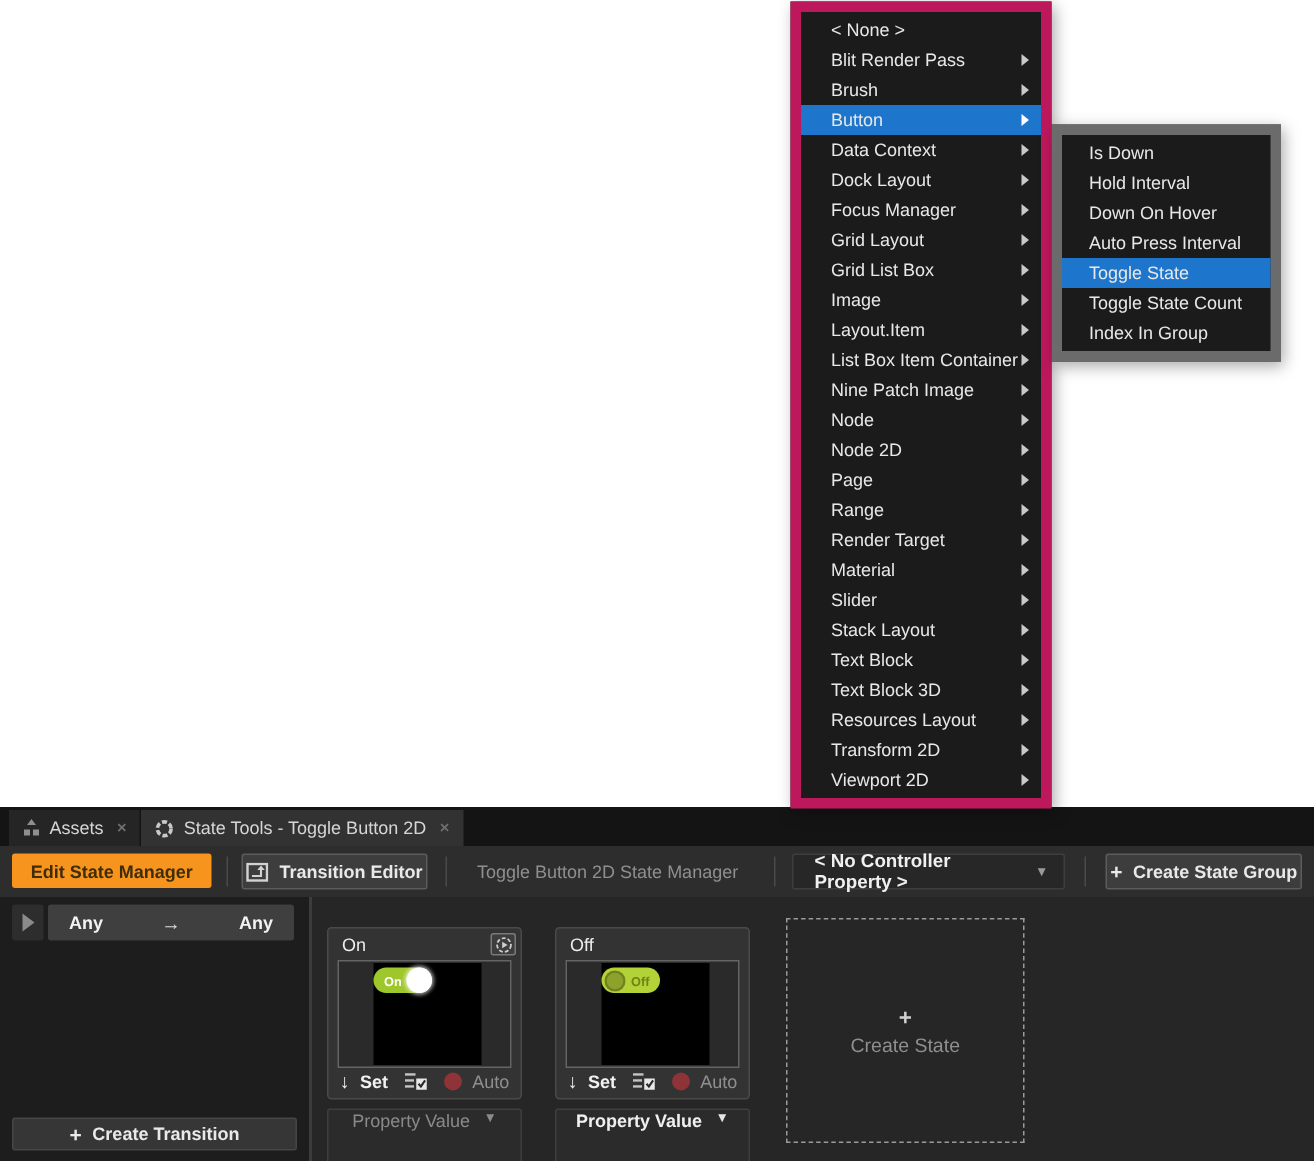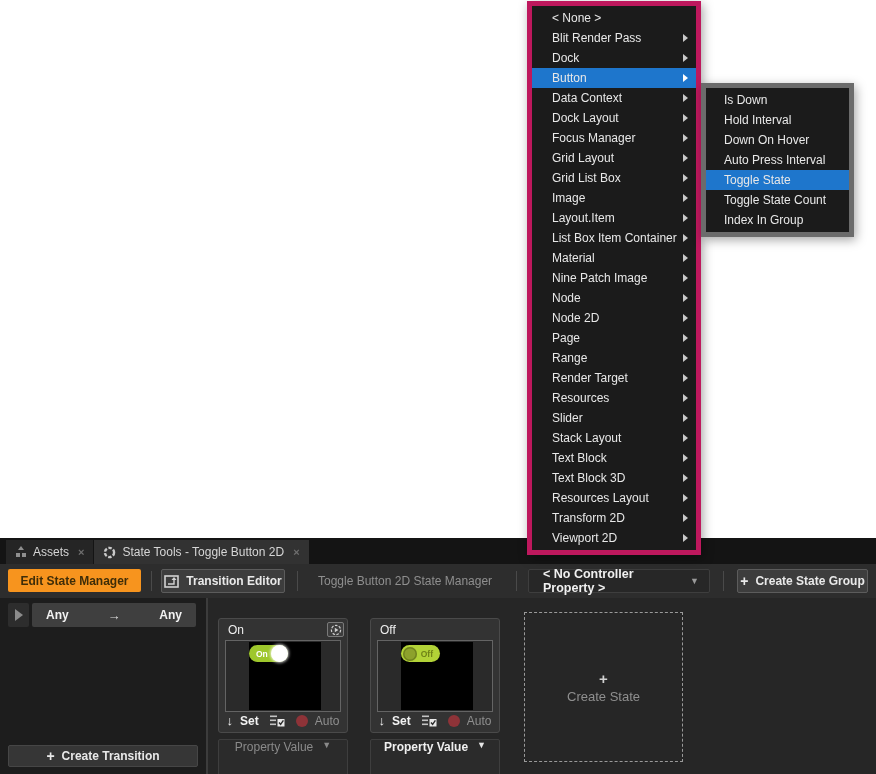--- a/index.html
+++ b/index.html
@@ -15,21 +15,21 @@
   html,body{width:876px;height:774px;}
   body{
     position:relative;background:#ffffff;overflow:hidden;
     font-family:"Liberation Sans", sans-serif;
     -webkit-font-smoothing:antialiased;
   }
 
   
   .menu{
     position:absolute;z-index:20;background:#1b1b1b;
-    border:5px solid #be185d;padding:2px 0;
+    border:7px solid #be185d;padding:2px 0;
     box-shadow:2px 3px 10px rgba(0,0,0,.35);
   }
   .main-menu{left:527px;top:1px;width:174px;}
   .sub-menu{left:701px;top:83px;width:153px;border-color:#6b6b6b;}
   .menu-item{
     position:relative;height:20px;display:flex;align-items:center;
     padding:0 8px 0 20px;color:#e8e8e8;font-size:12px;cursor:default;
     white-space:nowrap;
   }
   .menu-item.hl{background:var(--highlight-blue);}
@@ -308,21 +308,21 @@
       <span class="arrow"></span>
     </div>
 
 
     <div class="menu-item">
       <span class="mi-label">Blit Render Pass</span>
       <span class="arrow"></span>
     </div>
 
     <div class="menu-item">
-      <span class="mi-label">Dock</span>
+      <span class="mi-label">Brush</span>
       <span class="arrow"></span>
     </div>
 
     <div class="menu-item hl">
       <span class="mi-label">Button</span>
       <span class="arrow"></span>
     </div>
 
     <div class="menu-item">
       <span class="mi-label">Data Context</span>
@@ -357,57 +357,53 @@
     <div class="menu-item">
       <span class="mi-label">Layout.Item</span>
       <span class="arrow"></span>
     </div>
 
     <div class="menu-item">
       <span class="mi-label">List Box Item Container</span>
       <span class="arrow"></span>
     </div>
 
+
+    <div class="menu-item">
+      <span class="mi-label">Nine Patch Image</span>
+      <span class="arrow"></span>
+    </div>
+
+    <div class="menu-item">
+      <span class="mi-label">Node</span>
+      <span class="arrow"></span>
+    </div>
+
+    <div class="menu-item">
+      <span class="mi-label">Node 2D</span>
+      <span class="arrow"></span>
+    </div>
+
+    <div class="menu-item">
+      <span class="mi-label">Page</span>
+      <span class="arrow"></span>
+    </div>
+
+    <div class="menu-item">
+      <span class="mi-label">Range</span>
+      <span class="arrow"></span>
+    </div>
+
+    <div class="menu-item">
+      <span class="mi-label">Render Target</span>
+      <span class="arrow"></span>
+    </div>
+
     <div class="menu-item">
       <span class="mi-label">Material</span>
-      <span class="arrow"></span>
-    </div>
-
-    <div class="menu-item">
-      <span class="mi-label">Nine Patch Image</span>
-      <span class="arrow"></span>
-    </div>
-
-    <div class="menu-item">
-      <span class="mi-label">Node</span>
-      <span class="arrow"></span>
-    </div>
-
-    <div class="menu-item">
-      <span class="mi-label">Node 2D</span>
-      <span class="arrow"></span>
-    </div>
-
-    <div class="menu-item">
-      <span class="mi-label">Page</span>
-      <span class="arrow"></span>
-    </div>
-
-    <div class="menu-item">
-      <span class="mi-label">Range</span>
-      <span class="arrow"></span>
-    </div>
-
-    <div class="menu-item">
-      <span class="mi-label">Render Target</span>
-      <span class="arrow"></span>
-    </div>
-
-    <div class="menu-item">
-      <span class="mi-label">Resources</span>
       <span class="arrow"></span>
     </div>
 
     <div class="menu-item">
       <span class="mi-label">Slider</span>
       <span class="arrow"></span>
     </div>
 
     <div class="menu-item">
       <span class="mi-label">Stack Layout</span>

